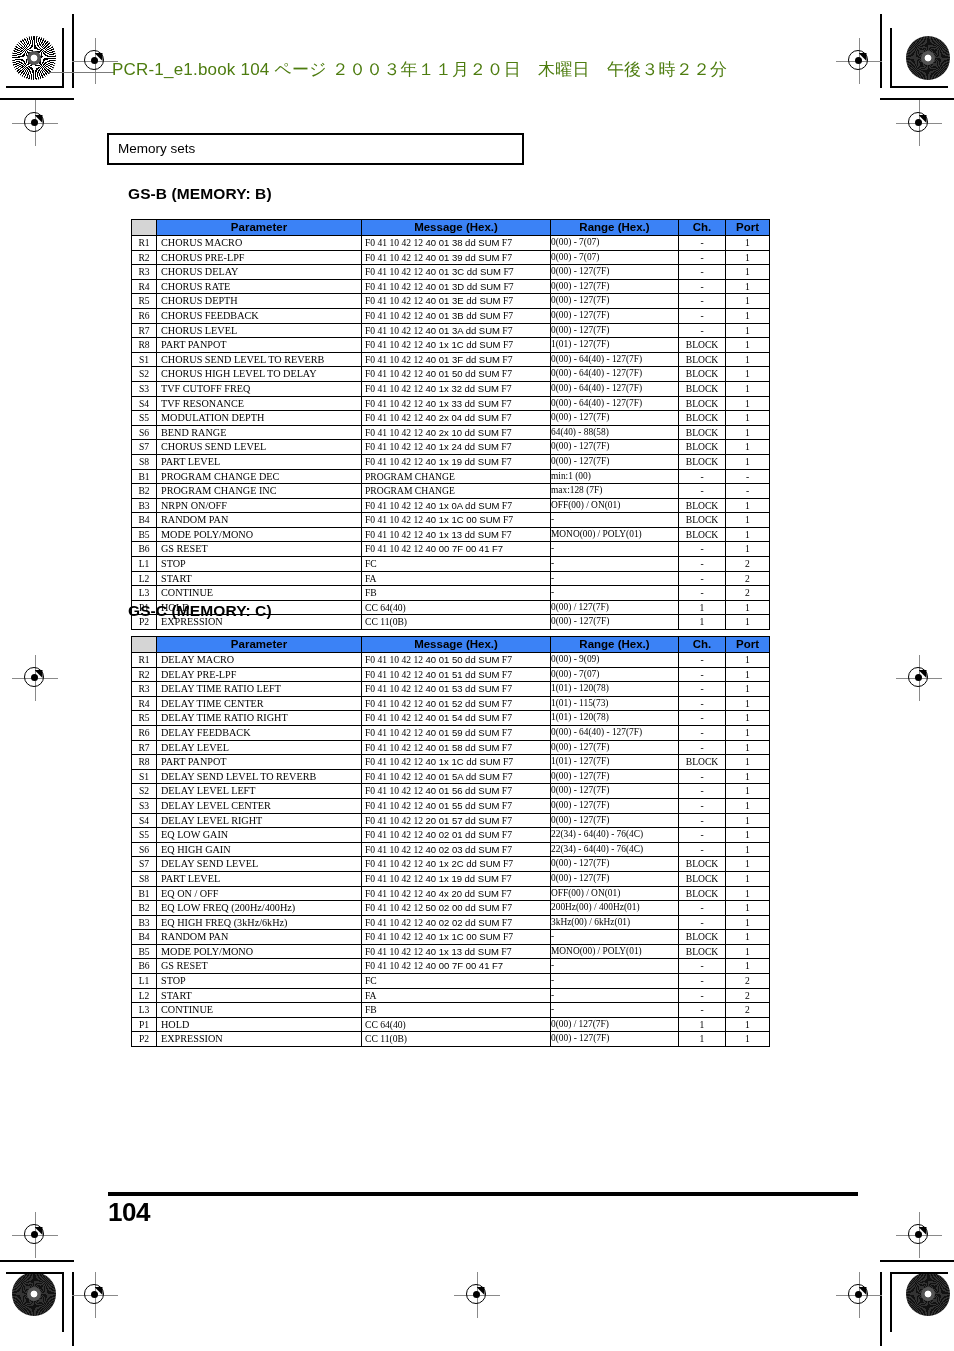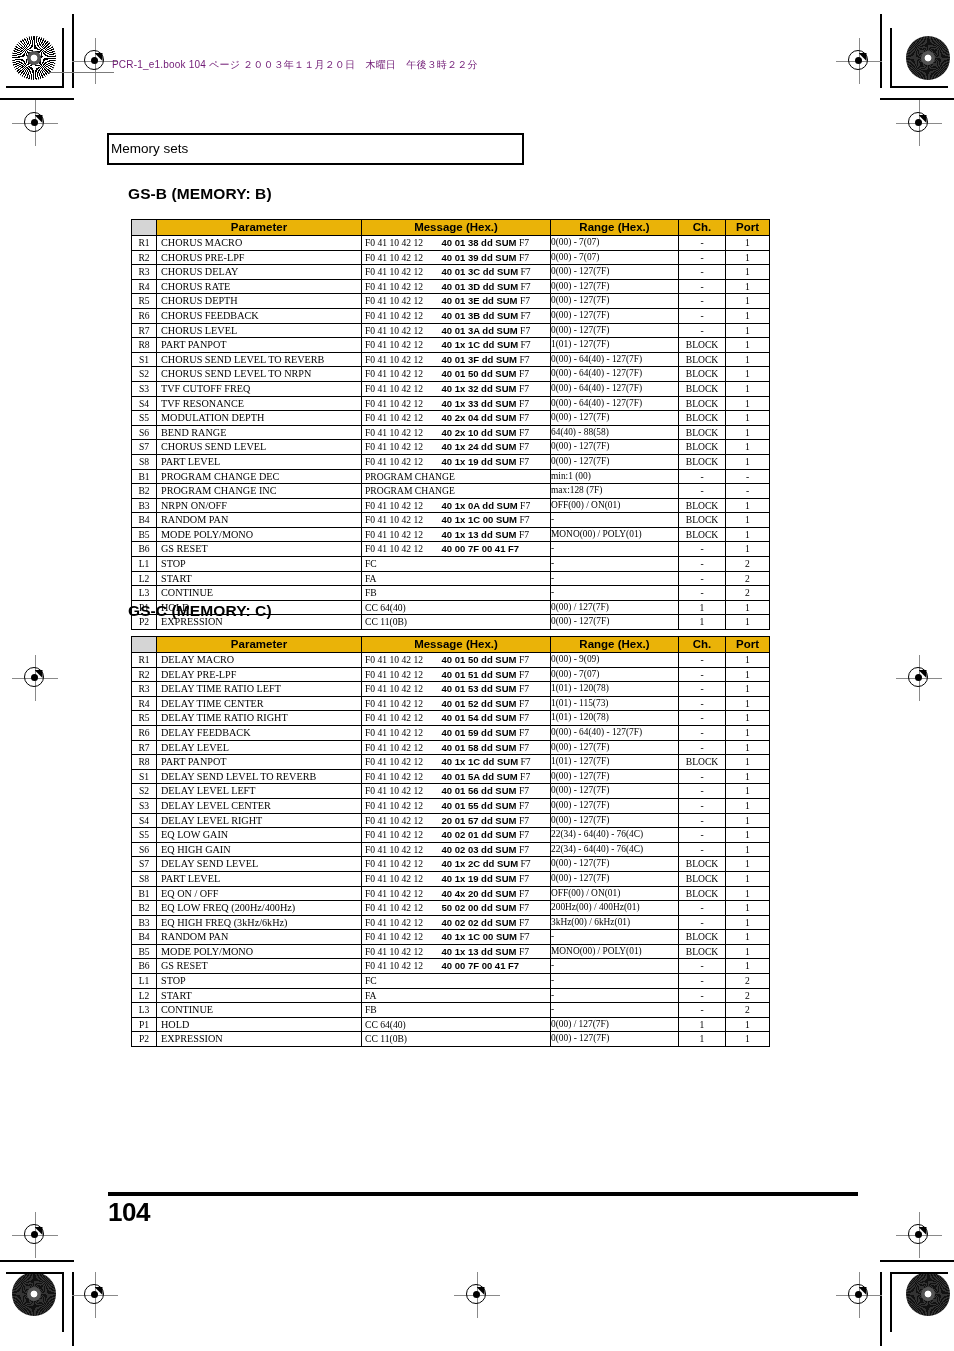--- a/index.html
+++ b/index.html
@@ -76,22 +76,22 @@
   }
 
   .crop-l { position: absolute; background: #000; }
 
   
   .doc-header {
     position: absolute;
     left: 112px;
     top: 58px;
     font-family: "Liberation Sans", sans-serif;
-    font-size: 10px;
-    color: #701a75;
+    font-size: 17px;
+    color: #4d7c0f;
     letter-spacing: 0.2px;
     white-space: nowrap;
   }
   .header-rule {
     position: absolute;
     left: 48px;
     top: 72px;
     width: 66px;
     height: 1px;
     background: #7b7b7b;
@@ -103,21 +103,21 @@
     left: 107px;
     top: 133px;
     width: 417px;
     height: 32px;
     border: 2.4px solid #000;
     box-sizing: border-box;
     background: #fff;
   }
   .section-banner span {
     position: absolute;
-    left: 2px;
+    left: 9px;
     top: 6px;
     font-family: "Liberation Sans", sans-serif;
     font-size: 13.5px;
     color: #000;
   }
 
   
   .sec-title {
     position: absolute;
     left: 128px;
@@ -154,21 +154,21 @@
     padding: 0;
     height: 13.6px;
     line-height: 13.6px;
     font-size: 10.2px;
     color: #000;
     vertical-align: middle;
     overflow: hidden;
     white-space: nowrap;
   }
   .mtable thead th {
-    background: #eab308;
+    background: #3b82f6;
     font-family: "Liberation Sans", sans-serif;
     font-weight: bold;
     font-size: 11.5px;
     text-align: center;
     height: 15px;
     line-height: 15px;
     border-width: 1.1px;
   }
   .mtable thead th.blank { background: #d5d5d5; }
 
@@ -188,23 +188,22 @@
   }
   td.cell-rng {
     font-size: 9.4px;
   }
   td.cell-ch, td.cell-port {
     text-align: center;
     font-size: 9.6px;
   }
   .hx-b {
     font-family: "Liberation Sans", sans-serif;
-    font-weight: bold;
+    font-weight: normal;
     font-size: 9.5px;
-    margin-left: 16px;
   }
 
   
   .footer-rule {
     position: absolute;
     left: 108px;
     top: 1192px;
     width: 750px;
     height: 4px;
     background: #000;
@@ -432,21 +431,21 @@
       <tr>
         <td class="cell-id">S1</td>
         <td class="cell-par">CHORUS SEND LEVEL TO REVERB</td>
         <td class="cell-msg"><span>F0 41 10 42 12 </span><span class="hx-b">40 01 3F dd SUM</span><span> F7</span></td>
         <td class="cell-rng">0(00) - 64(40) - 127(7F)</td>
         <td class="cell-ch">BLOCK</td>
         <td class="cell-port">1</td>
       </tr>
       <tr>
         <td class="cell-id">S2</td>
-        <td class="cell-par">CHORUS SEND LEVEL TO NRPN</td>
+        <td class="cell-par">CHORUS HIGH LEVEL TO DELAY</td>
         <td class="cell-msg"><span>F0 41 10 42 12 </span><span class="hx-b">40 01 50 dd SUM</span><span> F7</span></td>
         <td class="cell-rng">0(00) - 64(40) - 127(7F)</td>
         <td class="cell-ch">BLOCK</td>
         <td class="cell-port">1</td>
       </tr>
       <tr>
         <td class="cell-id">S3</td>
         <td class="cell-par">TVF CUTOFF FREQ</td>
         <td class="cell-msg"><span>F0 41 10 42 12 </span><span class="hx-b">40 1x 32 dd SUM</span><span> F7</span></td>
         <td class="cell-rng">0(00) - 64(40) - 127(7F)</td>

